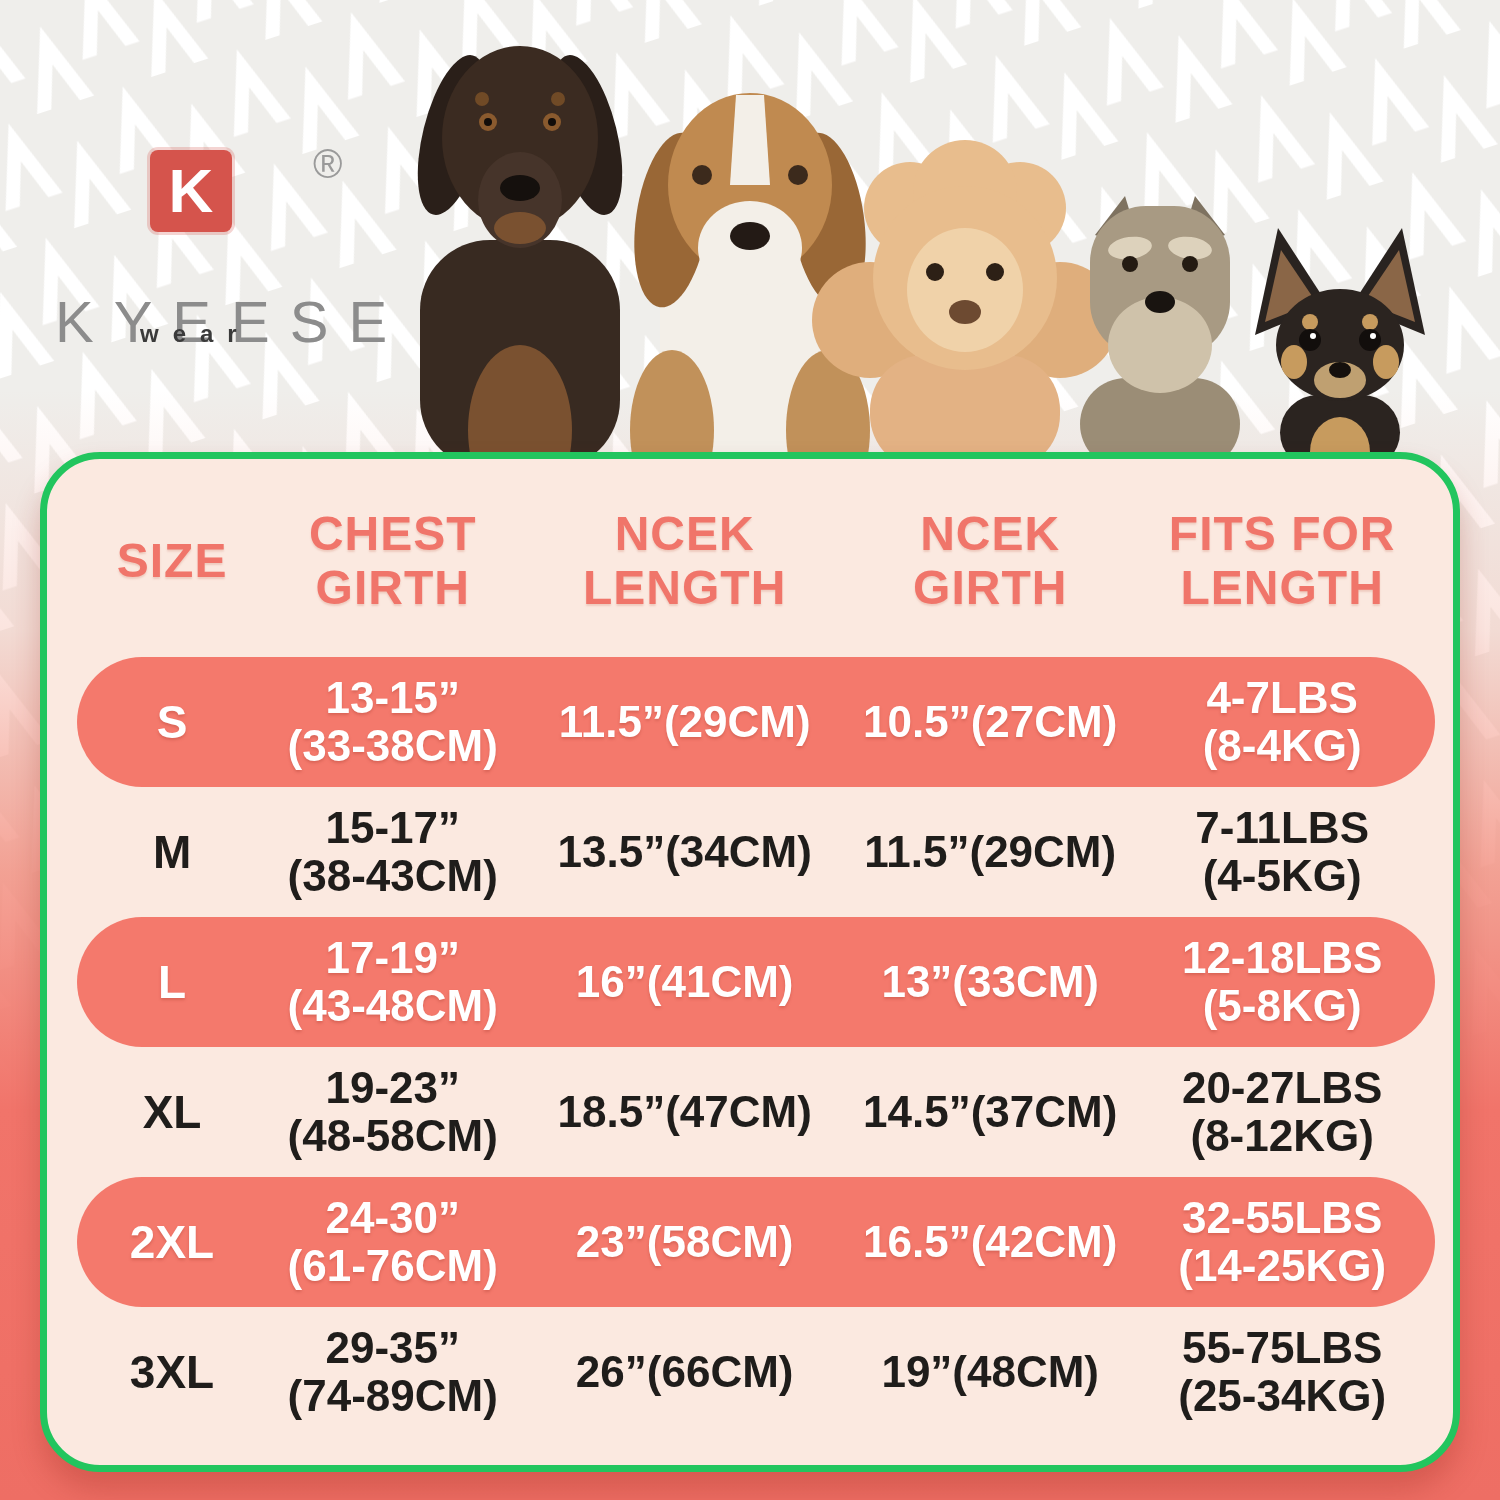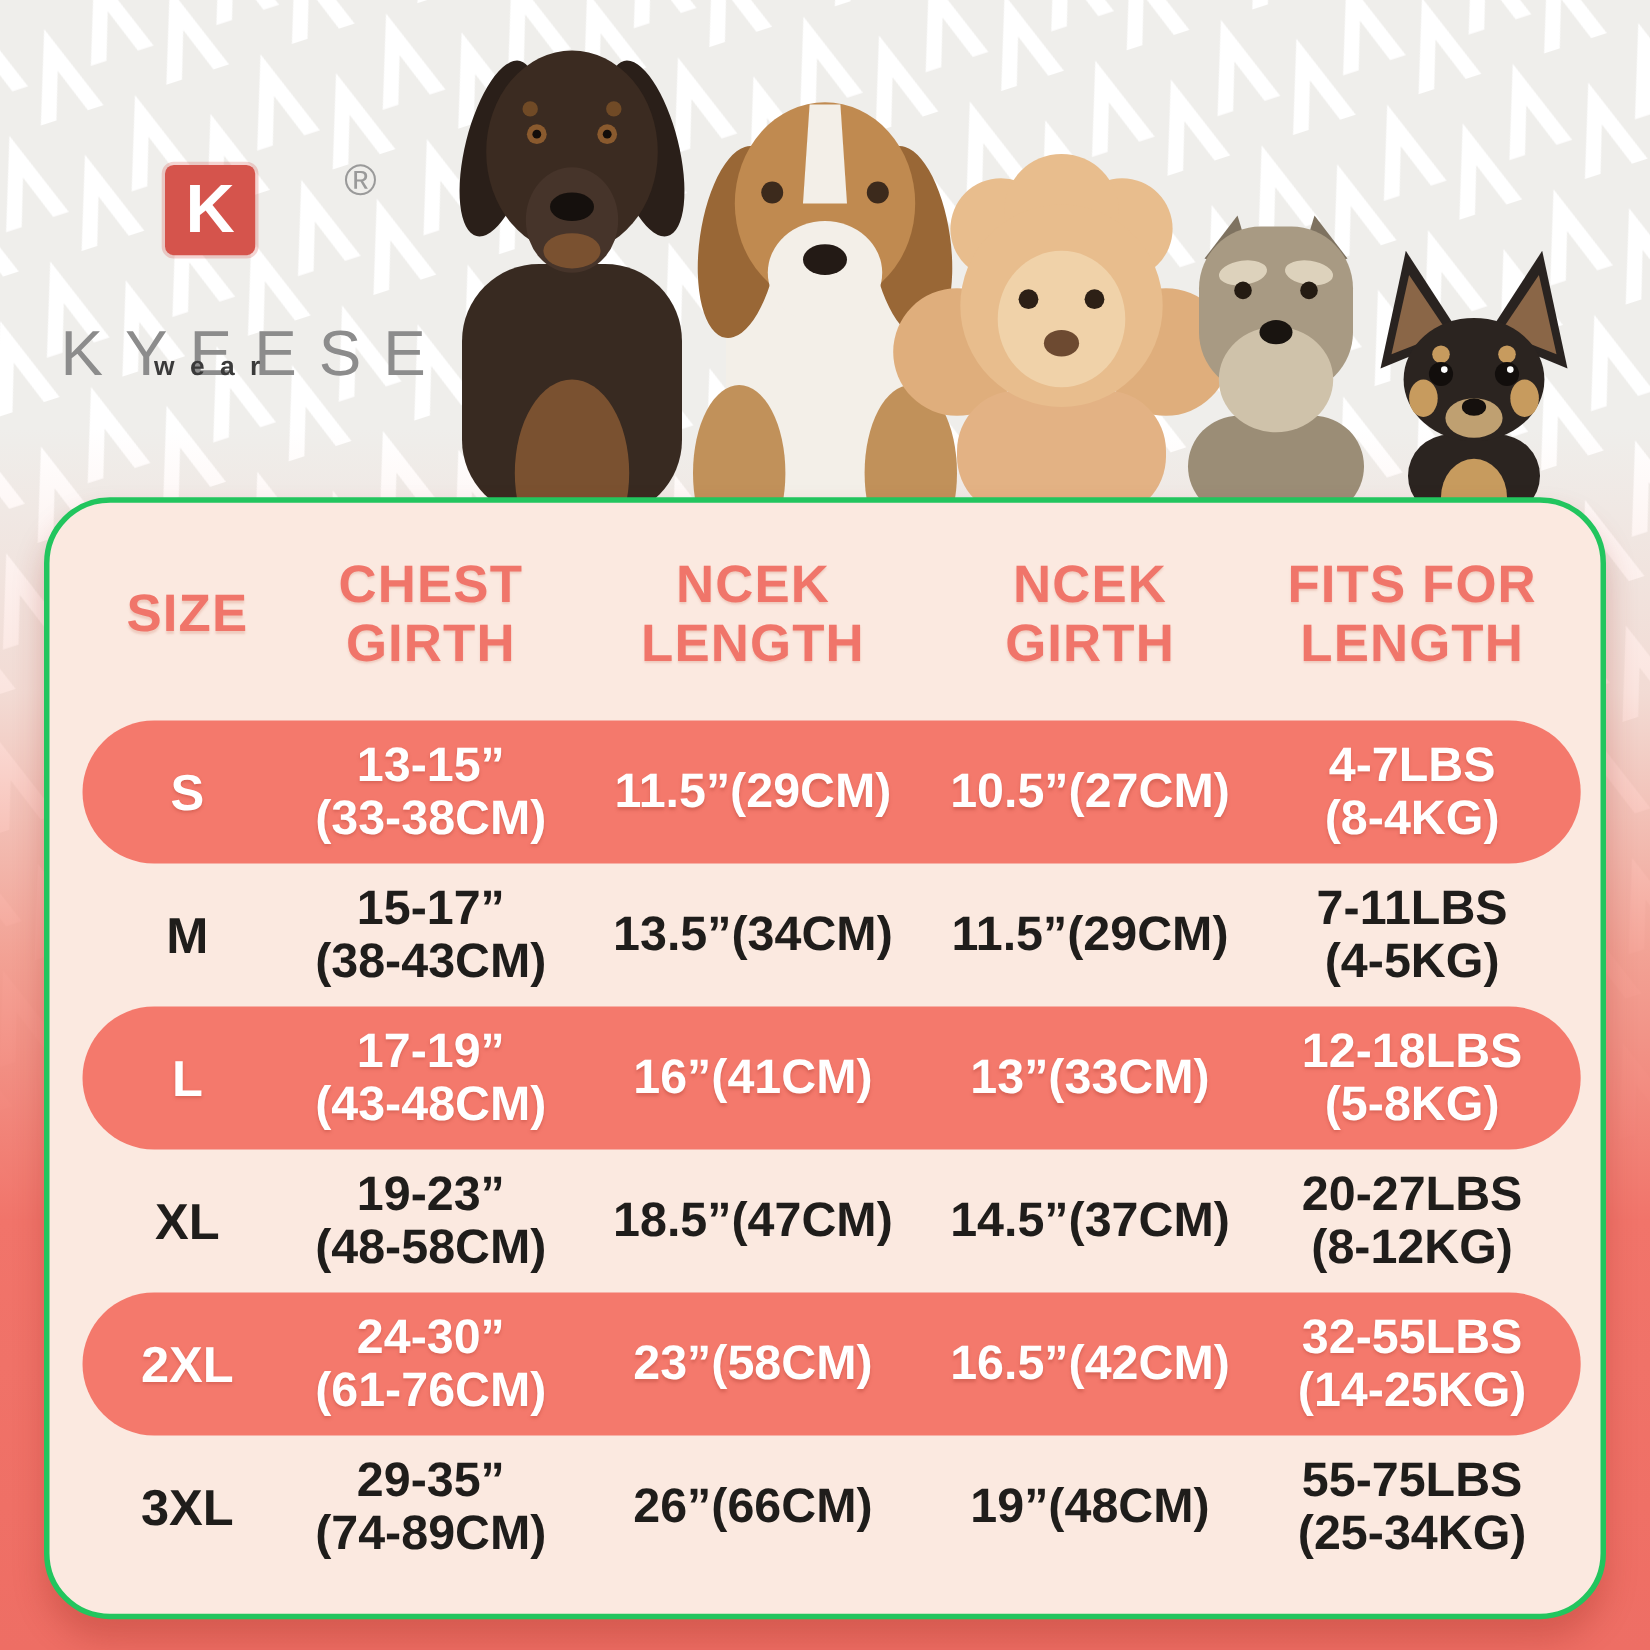--- a/index.html
+++ b/index.html
@@ -29,21 +29,21 @@
   }
   .logo-square span{color:#fff;font-size:62px;font-weight:bold;line-height:1;}
   .logo-reg{position:absolute;left:258px;top:2px;font-size:40px;color:#9a9a9a;font-weight:400;}
   .logo-name{position:absolute;left:0px;top:104px;font-size:58px;color:#8c8c8c;letter-spacing:20px;font-weight:400;margin-top:44px;}
   .logo-sub{position:absolute;left:85px;top:180px;font-size:24px;color:#3a3a3a;letter-spacing:14px;font-weight:bold;}
   
   .dogs{position:absolute;left:350px;top:0px;width:1150px;height:462px;z-index:3;}
   
   .card{
     position:absolute;left:40px;top:452px;width:1420px;height:1020px;box-sizing:border-box;
-    background:#fbe9e0;border:5px solid #22c55e;border-radius:60px;
+    background:#fbe9e0;border:7px solid #22c55e;border-radius:60px;
     box-shadow:0 18px 28px rgba(150,40,30,0.28);
     z-index:5;padding:0 18px 0 30px;
   }
   .thead,.trow{
     display:grid;grid-template-columns:14% 18.5% 24.5% 20.5% 22.5%;
     align-items:center;text-align:center;
   }
   .thead{height:192px;padding-top:6px;}
   .th{
     color:#f0756a;font-weight:bold;font-size:48px;line-height:1.12;letter-spacing:1px;

